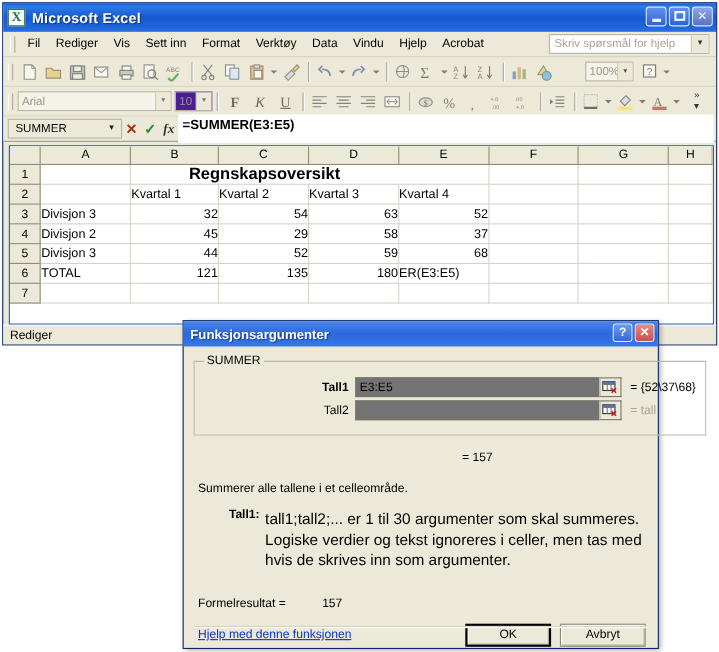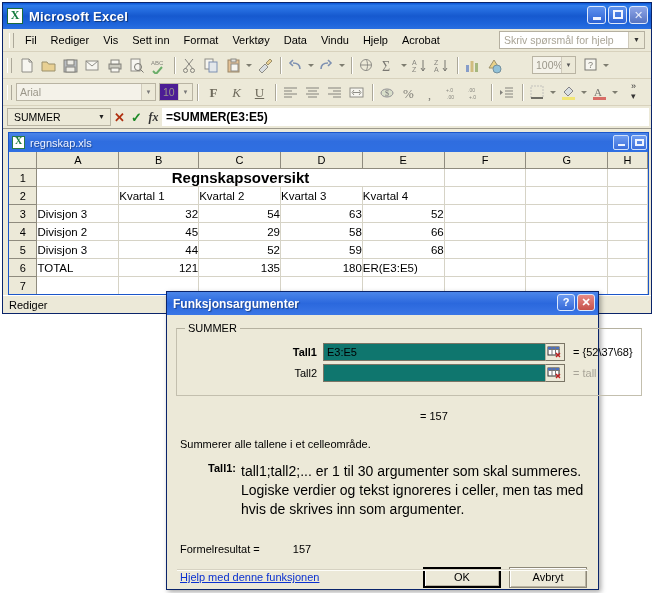--- a/index.html
+++ b/index.html
@@ -169,21 +169,21 @@
     font-size: 10.5px; line-height: 17px; padding-left: 6px;
     position: relative; box-sizing: border-box; color:#000;
   }
   .namebox .arw { position:absolute; right:2px; top:0; width:13px; height:16px;
      text-align:center; font-size:7px; line-height:16px; color:#222;}
   .fb-btn { width: 17px; text-align: center; font-size: 13px; font-weight: bold; }
   .fb-x { color: #b03010; }
   .fb-chk { color: #1c8a26; }
   .fb-fx { color: #333; font-style: italic; font-family: "Liberation Serif", serif; font-size: 12px; }
   .formula-input {
-    flex: 1; height: 18px; background: #ffffff; margin-right: 2px;
+    flex: 1; height: 26px; background: #ffffff; margin-right: 2px;
     font-size: 12px; font-weight: bold; line-height: 18px; padding-left: 4px;
     color: #000; border: 0; box-sizing: border-box; overflow: hidden; white-space: nowrap;
   }
 
   
   #doc-window {
     margin: 3px 2px 0 5px;
     border: 1px solid #1b56c9;
     background: #fff;
     flex: 1;
@@ -276,21 +276,21 @@
     border: 1px solid #c3bfae;
     border-top: 1px solid #b5b1a0;
     margin: 0; padding: 6px 8px 10px 8px;
     background: transparent;
   }
   fieldset.fx-group legend { font-size: 11px; padding: 0 3px; color: #000; }
   .arg-row { display: flex; align-items: center; margin: 3px 0; }
   .arg-label { width: 132px; text-align: right; padding-right: 6px; font-size: 11px; }
   .arg-label.b { font-weight: bold; }
   .arg-input {
-    width: 222px; height: 18px; background: #0f766e; border: 1px solid #7a7566;
+    width: 222px; height: 18px; background: #737373; border: 1px solid #7a7566;
     border-right: 0;
     font-size: 11px; line-height: 17px; padding-left: 3px; box-sizing: border-box;
     color: #000; overflow: hidden; white-space: nowrap;
   }
   .collapse-btn {
     width: 20px; height: 18px; background: #ece9d8;
     border: 1px solid #7a7566; border-left: 1px solid #b5b1a0;
     position: relative; box-sizing: border-box;
   }
   .arg-eq { font-size: 11px; margin-left: 8px; white-space: nowrap; }
@@ -609,28 +609,20 @@
       <span>SUMMER</span>
       <span class="arw">▼</span>
     </div>
     <div class="fb-btn fb-x">✕</div>
     <div class="fb-btn fb-chk">✓</div>
     <div class="fb-btn fb-fx">fx</div>
     <div class="formula-input">=SUMMER(E3:E5)</div>
   </div>
 
   <div id="doc-window">
-    <div class="doc-titlebar">
-      <div class="doc-logo"></div>
-      <div class="doc-title">regnskap.xls</div>
-      <div class="doc-winbtns">
-        <div class="doc-wb min"></div>
-        <div class="doc-wb max"></div>
-      </div>
-    </div>
 
     <div class="grid-wrap">
       <table class="grid">
         <colgroup>
           <col style="width:28px">
             <col style="width:82px">
             <col style="width:80px">
           <col style="width:82px">
             <col style="width:82px">
             <col style="width:82px">
@@ -684,21 +676,21 @@
           <td class="cell"></td>
           <td class="cell"></td>
         </tr>
 
         <tr>
           <th class="rowhead">4</th>
           <td class="cell bold">Divisjon 2</td>
           <td class="cell num">45</td>
           <td class="cell num">29</td>
           <td class="cell num">58</td>
-          <td class="cell num">66</td>
+          <td class="cell num">37</td>
           <td class="cell"></td>
           <td class="cell"></td>
           <td class="cell"></td>
         </tr>
 
         <tr>
           <th class="rowhead">5</th>
           <td class="cell bold">Divisjon 3</td>
           <td class="cell num">44</td>
           <td class="cell num">52</td>

